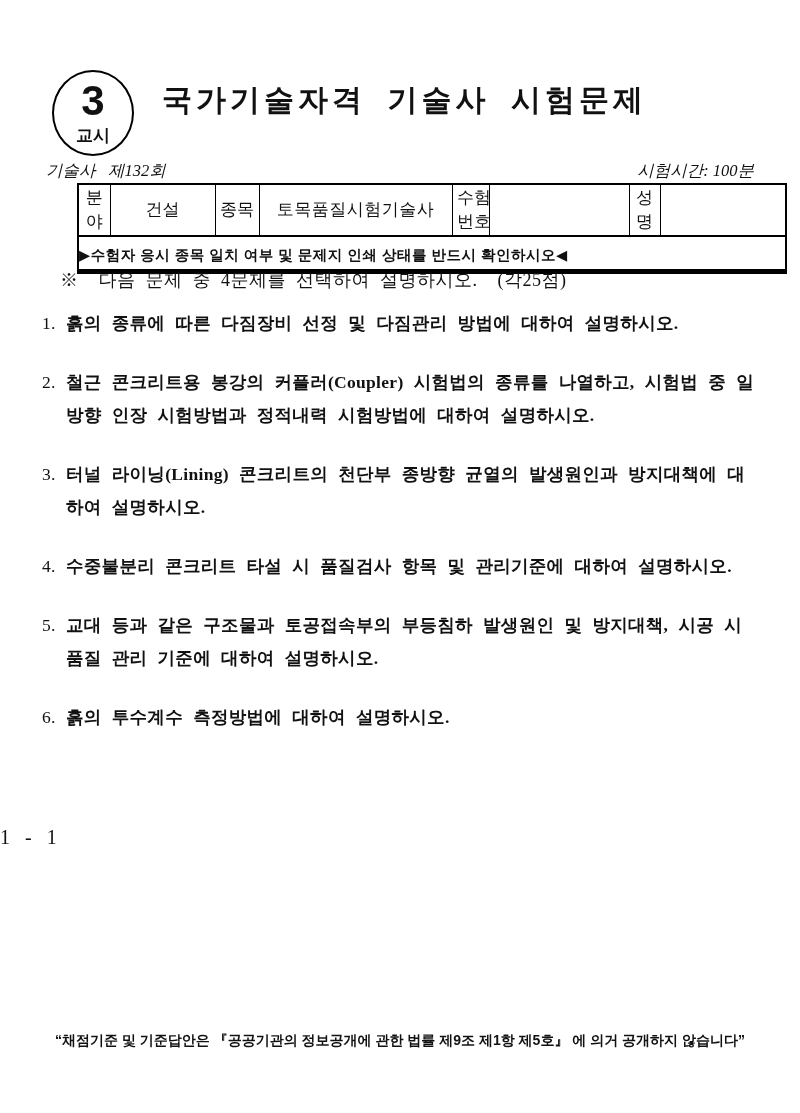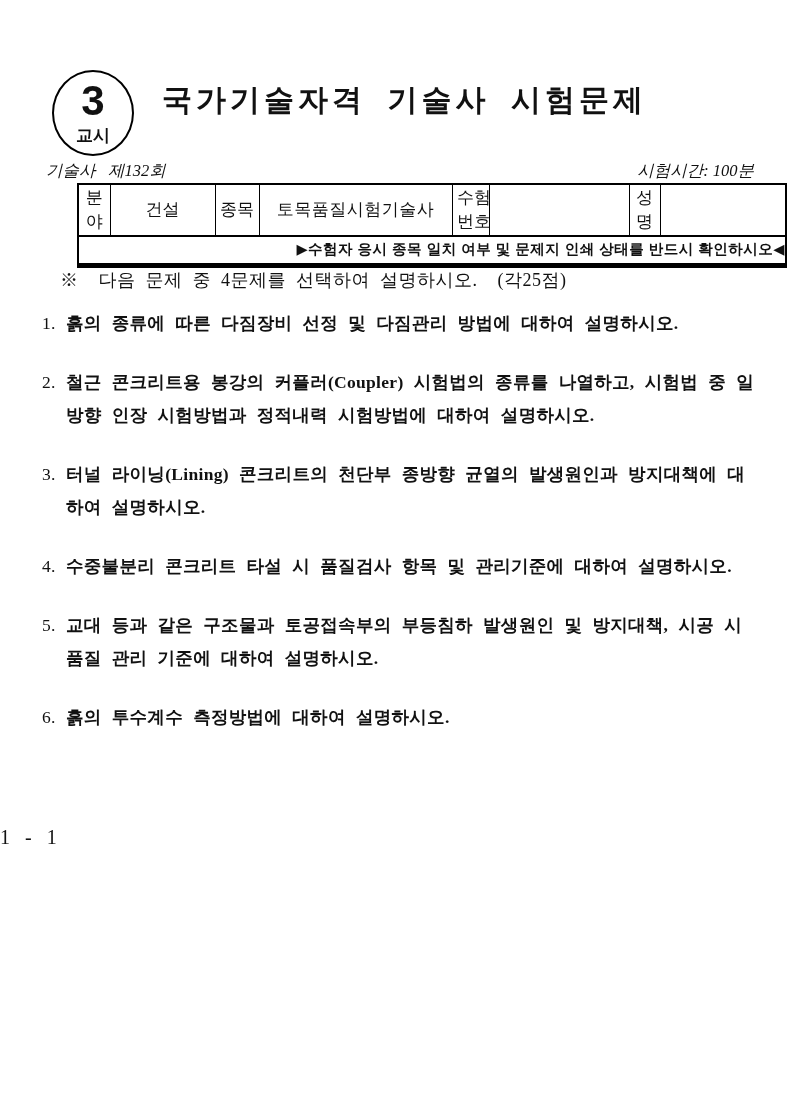--- a/index.html
+++ b/index.html
@@ -76,25 +76,25 @@
     padding: 1px 2px;
     box-sizing: border-box;
   }
   table.exam-table tr td:first-child { border-left: none; }
   table.exam-table tr td:last-child { border-right: none; }
   .stack1 { margin: 0 auto; width: 1.15em; word-break: break-all; line-height: 1.4; }
   .stack2 { margin: 0 auto; width: 2.3em; word-break: break-all; line-height: 1.4; }
   .subject-value { font-size: 19px; letter-spacing: 0.5px; }
   .table-notice {
     border-top: 1.5px solid #000;
-    text-align: right;
+    text-align: left;
     font-family: "Liberation Sans", "DejaVu Sans", sans-serif;
     font-weight: bold;
     font-size: 14.5px;
-    padding: 3px 0 4px 0;
+    padding: 9px 0 4px 0;
     letter-spacing: 0.5px;
   }
 
   
   .instruction {
     position: absolute;
     top: 268px; left: 60px;
     font-size: 18px;
     word-spacing: 5px;
     letter-spacing: 0.5px;
@@ -212,14 +212,15 @@
       <span class="q-text">교대 등과 같은 구조물과 토공접속부의 부등침하 발생원인 및 방지대책, 시공 시 품질 관리 기준에 대하여 설명하시오.</span>
     </div>
     <div class="q">
       <span class="q-no">6.</span>
       <span class="q-text">흙의 투수계수 측정방법에 대하여 설명하시오.</span>
     </div>
   </div>
 
   <div class="page-number">1 - 1</div>
 
+  <div class="footer-note">“채점기준 및 기준답안은 『공공기관의 정보공개에 관한 법률 제9조 제1항 제5호』 에 의거 공개하지 않습니다”</div>
 
 </div>
 
 </body></html>

